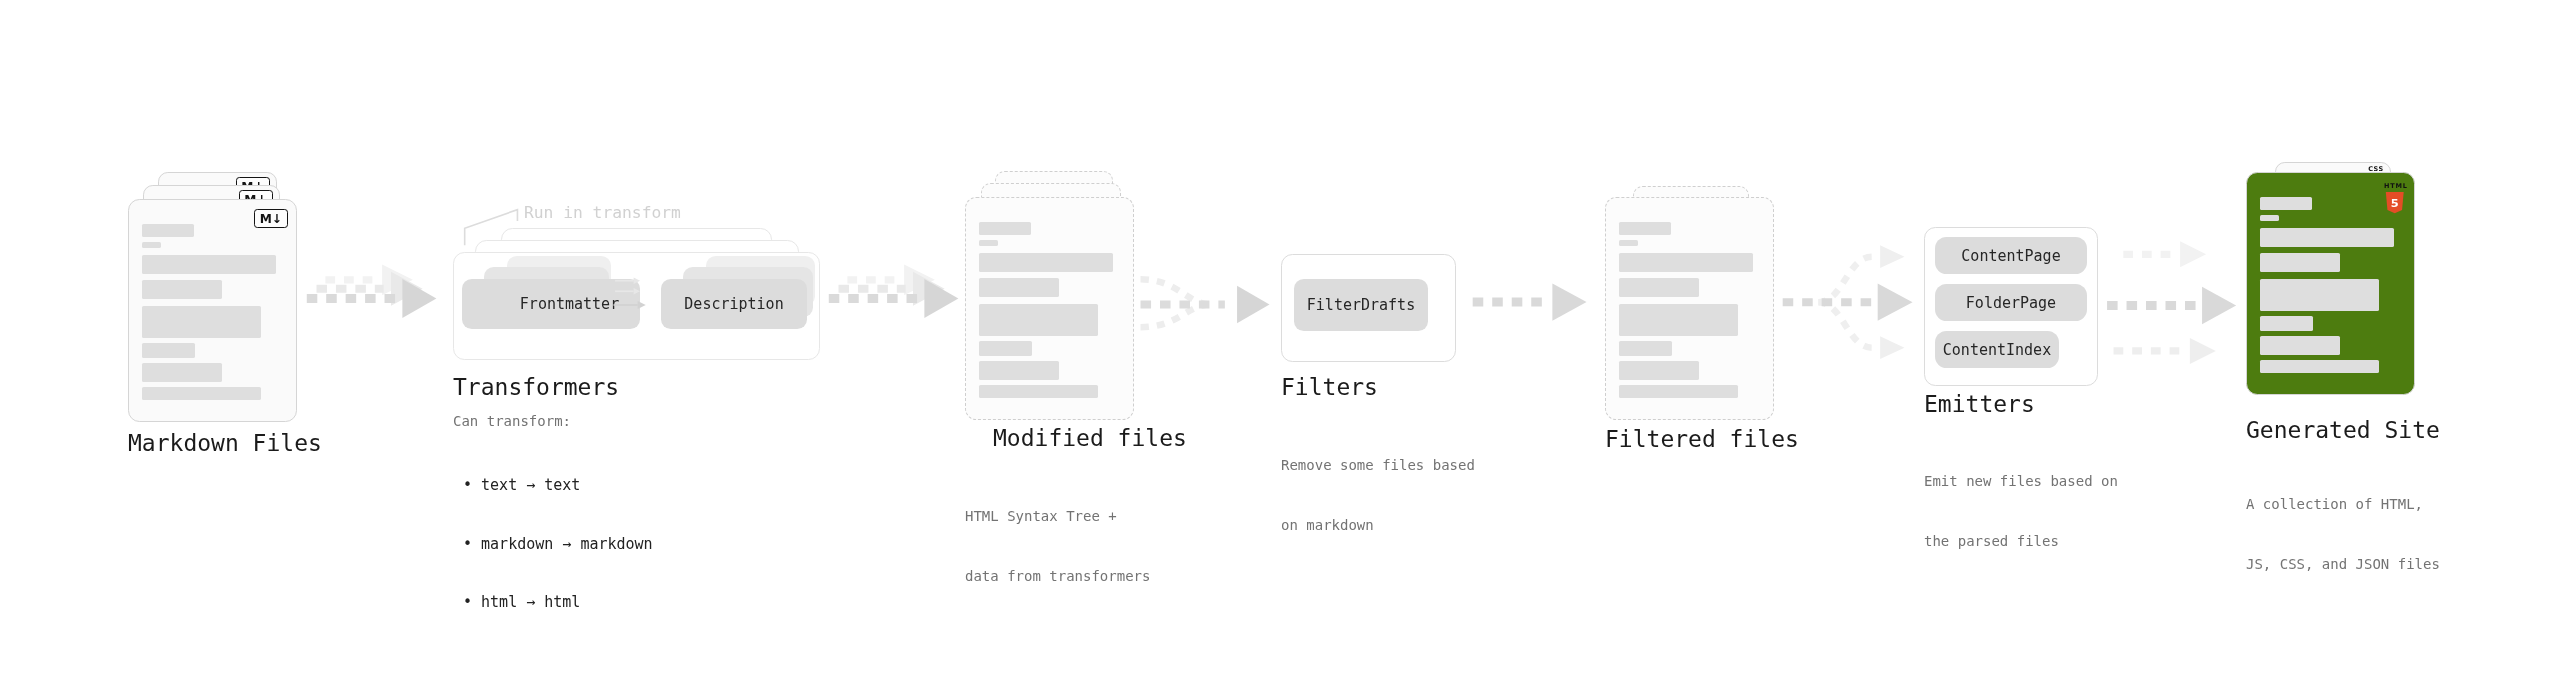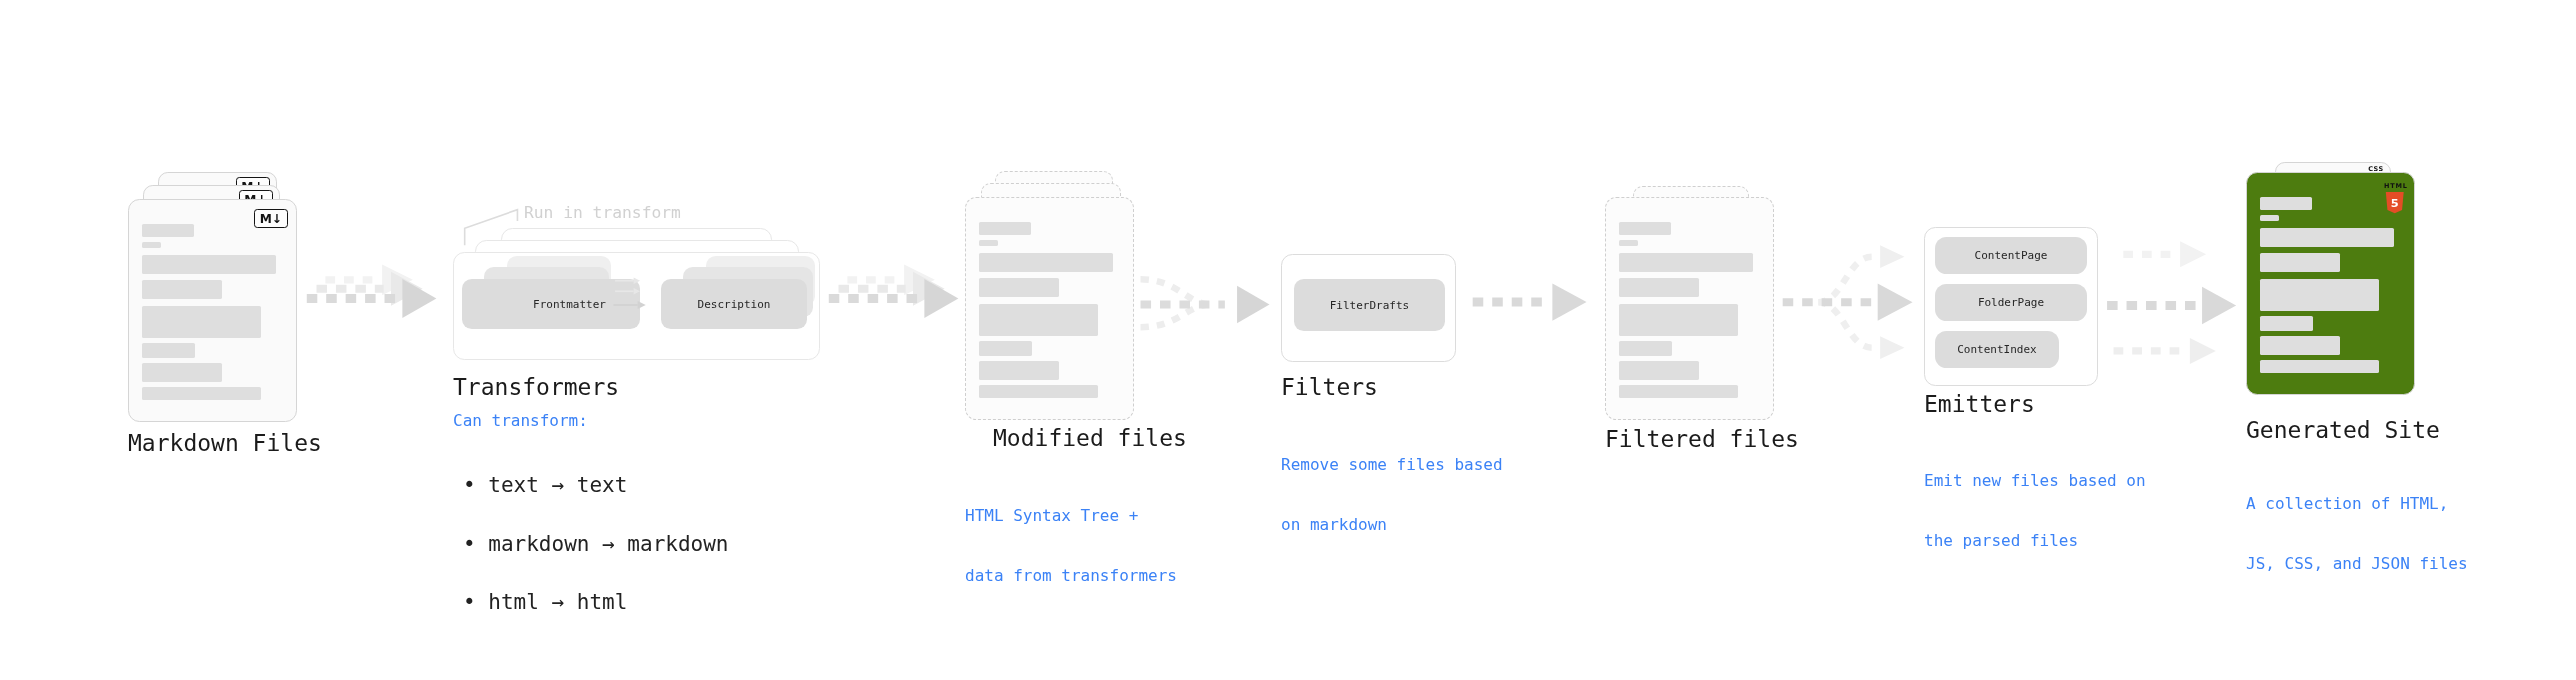--- a/index.html
+++ b/index.html
@@ -36,29 +36,29 @@
              font:700 6.5px "DejaVu Sans", sans-serif;line-height:7.3px;color:#111;
              letter-spacing:0.4px;padding-bottom:0.8px;}
   .h5-logo{position:absolute;right:9px;top:3.3px;width:21px;text-align:center;}
   .h5-label{font:700 6.5px "DejaVu Sans", sans-serif;letter-spacing:0.8px;color:#111;line-height:7.3px;}
 
   
   .frame{position:absolute;background:#ffffff;border:1.6px solid #e7e7e7;border-radius:11.4px;}
   .frame.solidish{border-color:#dcdcdc;}
   .chip{position:absolute;background:#dcdcdc;border-radius:9.8px;
         display:flex;align-items:center;justify-content:center;
-        font-size:11px;color:#262626;z-index:6;}
+        font-size:15px;color:#262626;z-index:6;}
   .chip.ghost1{background:#e5e5e5;z-index:5;}
   .chip.ghost2{background:#efefef;z-index:4;}
 
   
   .stage-title{position:absolute;font-size:23px;line-height:24.4px;color:#1b1b1b;white-space:pre;}
-  .stage-sub{position:absolute;font-size:16px;line-height:20.3px;color:#3b82f6;white-space:pre;}
+  .stage-sub{position:absolute;font-size:14px;line-height:20.3px;color:#737373;white-space:pre;}
   .note{position:absolute;font-size:16.3px;color:#d1d1d1;white-space:pre;}
-  .bullets{position:absolute;font-size:21px;line-height:19.5px;color:#222222;white-space:pre;}
+  .bullets{position:absolute;font-size:15px;line-height:19.5px;color:#222222;white-space:pre;}
   svg{position:absolute;overflow:visible;}
 </style>
 </head>
 <body>
 
 <div class="canvas">
 
   <div>
     <div class="peek z1" style="left:158px;top:172px;width:117px;">
       <span class="md-badge">M↓</span>
@@ -156,21 +156,21 @@
 
   <svg style="left:1134px;top:268px;" width="142" height="73" viewBox="0 0 175 90">
     <path d="M8,14 C55,14 65,45 95,45" fill="none" stroke="#ededed" stroke-width="8" stroke-dasharray="10 10"></path>
     <path d="M8,73 C55,73 65,45 95,45" fill="none" stroke="#ededed" stroke-width="8" stroke-dasharray="10 10"></path>
     <line x1="8" y1="45" x2="112" y2="45" stroke="#dcdcdc" stroke-width="10" stroke-dasharray="13 11"></line>
     <polygon points="127,22 167,45 127,68" fill="#d6d6d6"></polygon>
   </svg>
 
   <div>
     <div class="frame solidish" style="left:1281px;top:254px;width:173px;height:106px;"></div>
-    <div class="chip" style="left:1294px;top:279px;width:151px;height:52px;text-align:center;">FilterDrafts</div>
+    <div class="chip" style="left:1294px;top:279px;width:134px;height:52px;text-align:center;">FilterDrafts</div>
     <div class="stage-title" style="left:1281px;top:375px;">Filters</div>
     <div class="stage-sub" style="left:1281px;top:414px;">
       <div>Remove some files based</div>
       <div>on markdown</div>
     </div>
   </div>
 
   <svg style="left:1467px;top:280px;" width="122" height="45" viewBox="0 0 150 55">
     <line x1="7" y1="27" x2="100" y2="27" stroke="#d9d9d9" stroke-width="11" stroke-dasharray="13 11"></line>
     <polygon points="105,4 147,27 105,50" fill="#d9d9d9"></polygon>

